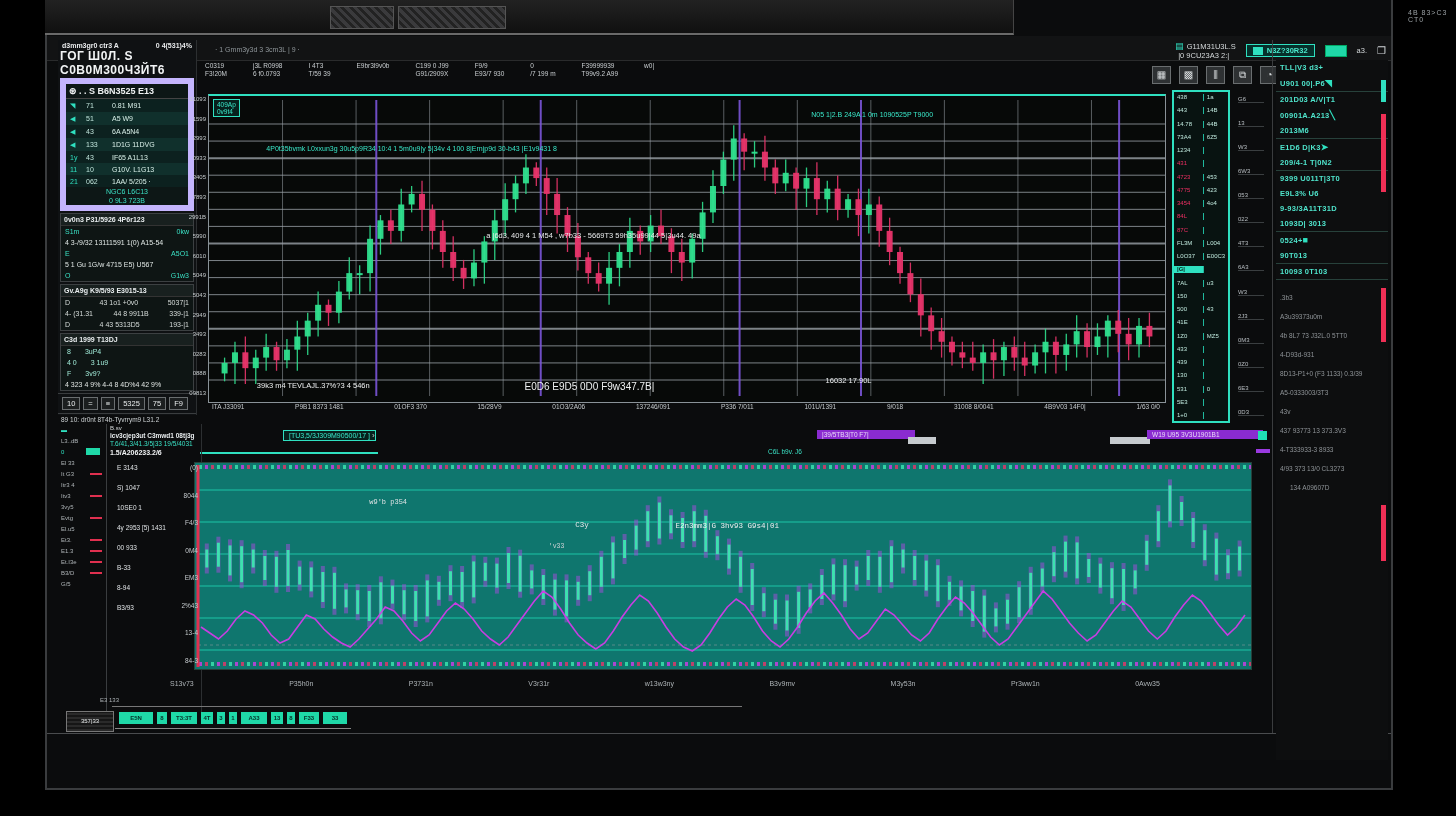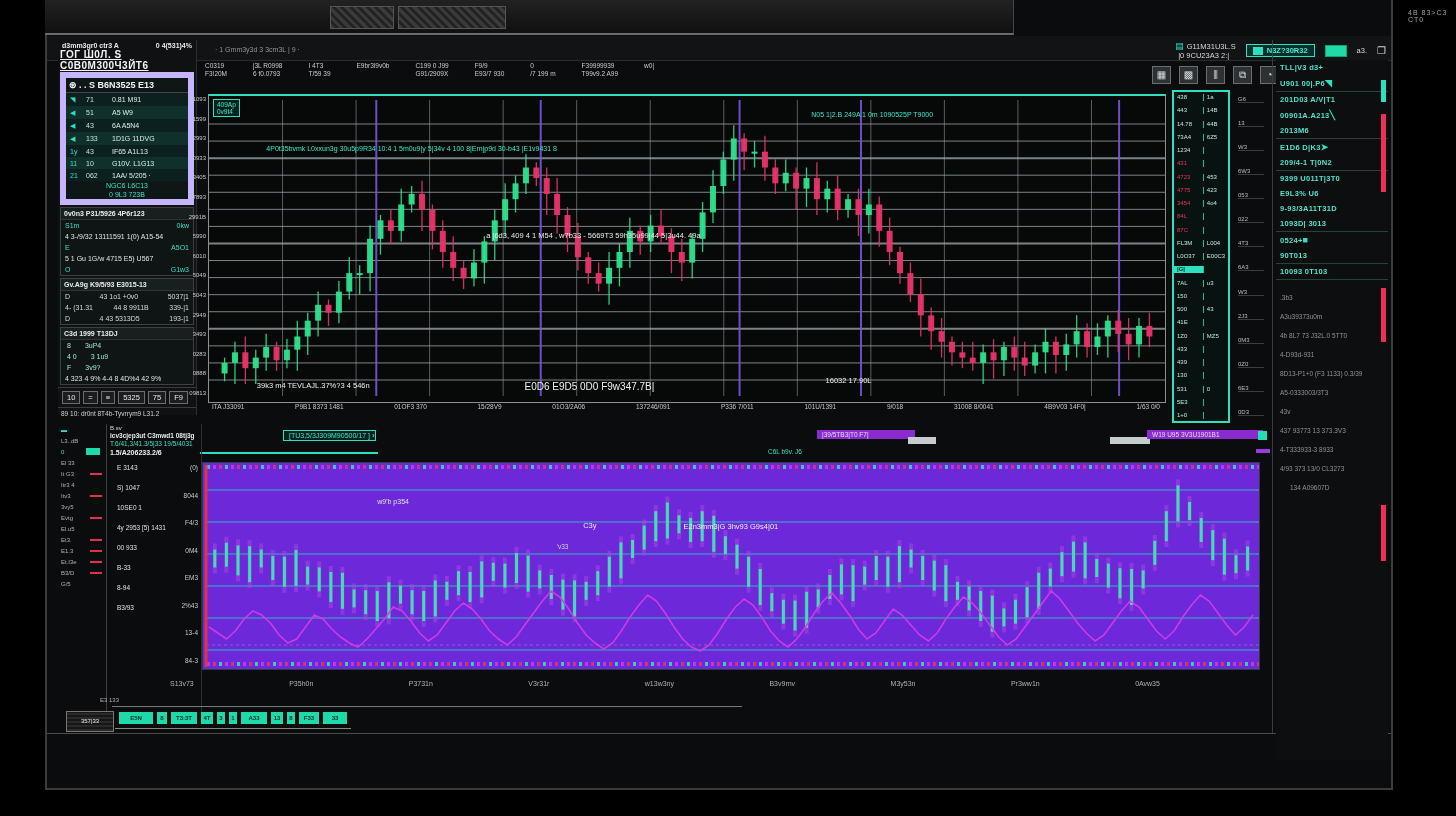--- a/index.html
+++ b/index.html
@@ -19,21 +19,21 @@
   .mb-right{right:70px;top:41px;display:flex;gap:10px;align-items:center;}
   .mb-item{font-size:7.5px;color:#d6dadc;display:flex;gap:3px;align-items:center;cursor:default;}
   .mb-chip{border:1px solid #2fe0c0;background:#06302b;color:#4be8cc;font-size:7.5px;font-weight:bold;
            padding:1px 6px;display:flex;gap:4px;align-items:center;}
   .mb-chip .blk{width:10px;height:8px;background:#2fe0c0;display:inline-block;}
   .mb-swatch{width:20px;height:10px;background:#1fd9a8;border:1px solid #0a6;}
   .mb-win{font-size:10px;color:#cfd3d6;}
   
   .sidebar{left:58px;top:40px;width:138px;height:375px;background:#0f1113;border-right:1px solid #2c2f31;font-size:7px;}
   .sb-h1{padding:2px 4px 0 4px;color:#e8eaec;font-weight:bold;display:flex;justify-content:space-between;}
-  .sb-h2{padding:0 2px;color:#f2f4f5;font-weight:bold;font-size:10px;letter-spacing:.5px;text-decoration:underline;}
+  .sb-h2{padding:0 2px;color:#f2f4f5;font-weight:bold;font-size:12px;letter-spacing:.5px;}
   .watch{margin:1px 2px;border:6px solid #c4b5fd;background:#0d1716;}
   .watch-title{padding:2px 3px;font-size:9px;font-weight:bold;color:#eef1f2;border-bottom:1px solid #444;}
   .w-row{display:flex;gap:4px;padding:2.5px 4px;color:#cfe8e2;background:#0c211f;}
   .w-row.alt{background:#10302c;}
   .w-row .ic{color:#2fe0c0;width:12px;}
   .w-row .qa{width:22px;color:#bfe3da;}
   .w-row .qb{color:#d8efe8;}
   .w-link{text-align:center;color:#3ae0c4;padding:1px 0;}
   .sb-sec{margin:2px 2px 0 2px;border:1px solid #3c4042;background:#0e1514;}
   .sb-sec .sec-title{padding:2px 3px;font-weight:bold;color:#e8ecee;background:#18201f;border-bottom:1px solid #333;}
@@ -89,21 +89,21 @@
   .mini-item.red::after{content:"";position:absolute;right:2px;top:5px;width:12px;height:2px;background:#e0304f;}
   
   .llp{left:106px;top:424px;width:94px;height:290px;border-left:1px solid #3a3d3f;border-right:1px solid #2c2f31;
        font-size:6.5px;color:#d6dadc;}
   .llp .h0{padding:1px 3px;font-size:6px;}
   .llp .h1{padding:0 3px;font-weight:bold;color:#e8ecee;}
   .llp .h2{padding:1px 3px;color:#3ae0c4;}
   .llp .h3{padding:1px 3px;color:#f0f2f3;font-weight:bold;font-size:7px;}
   .llp-row{padding:6.5px 6px 6.5px 10px;color:#dfe3e5;}
   
-  .lplot{left:202px;top:462px;width:1056px;height:206px;background:#6d28d9;border:1px solid #26413a;}
+  .lplot{left:194px;top:462px;width:1056px;height:206px;background:#0f766e;border:1px solid #26413a;font-family:Liberation Mono, monospace;}
   .l-y{left:160px;top:464px;width:38px;height:200px;display:flex;flex-direction:column;justify-content:space-between;
        text-align:right;font-size:6.5px;color:#c6cbce;}
   .months{left:170px;top:680px;width:990px;display:flex;justify-content:space-between;font-size:7px;color:#aeb4b7;}
   
   .f-line{left:112px;top:706px;width:630px;height:1px;background:#777;}
   .f-strip{left:115px;top:708px;height:20px;display:flex;gap:4px;align-items:center;padding:0 4px;border-bottom:1px solid #888;}
   .f-chip{background:#1fd9a8;color:#053028;font-size:6px;font-weight:bold;height:12px;line-height:12px;
           text-align:center;cursor:pointer;}
   .f-btn{left:66px;top:711px;width:46px;height:19px;border:1px solid #777;
          background:repeating-linear-gradient(0deg,#2a2a2a 0 2px,#161616 2px 4px);

